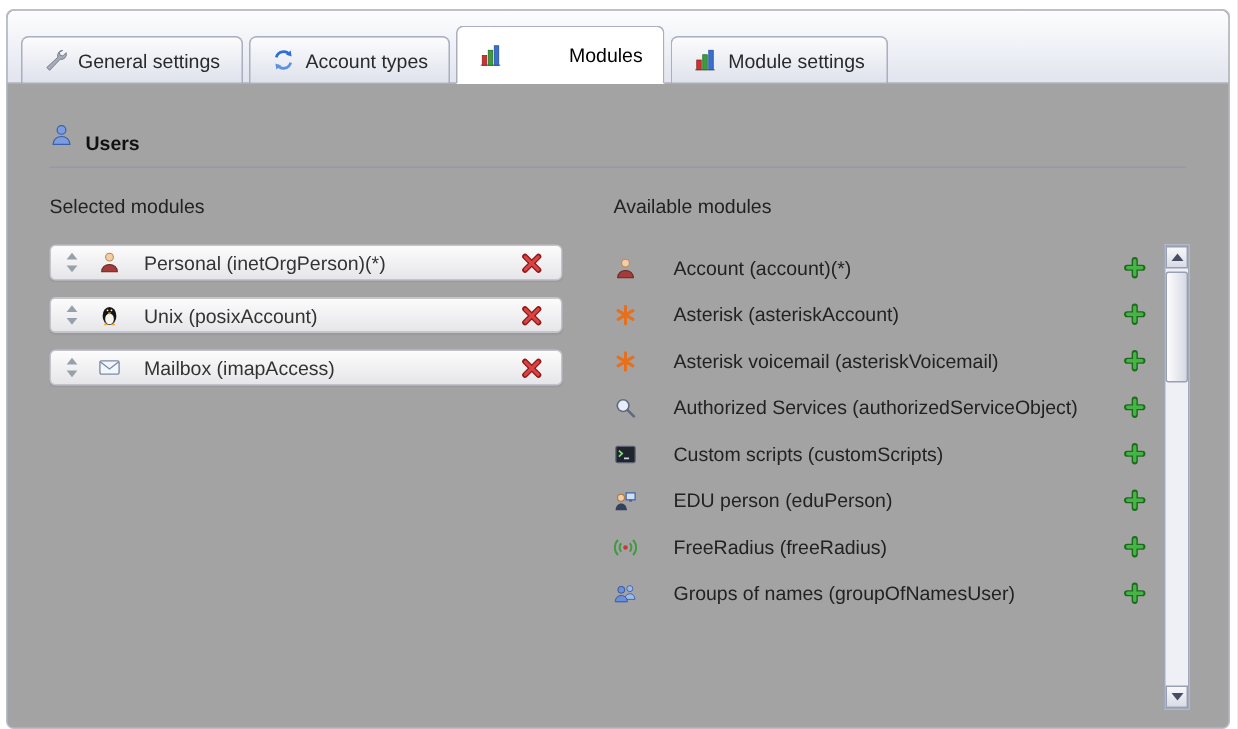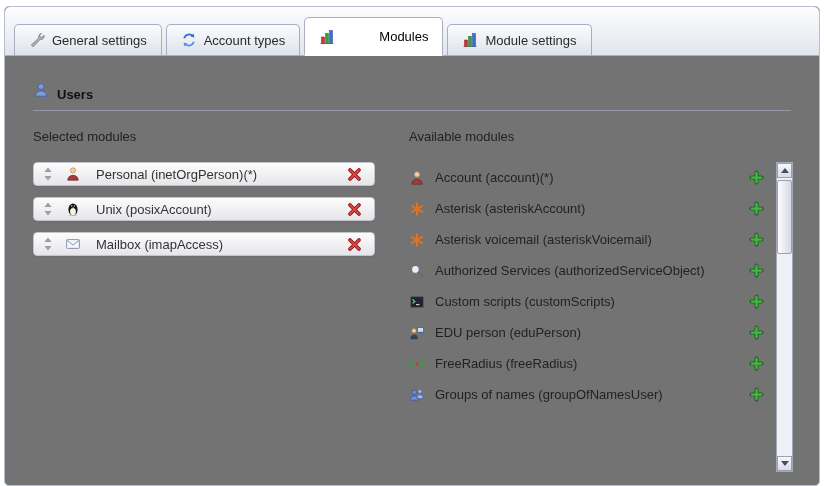--- a/index.html
+++ b/index.html
@@ -2,21 +2,21 @@
 <html><head>
 <meta charset="utf-8">
 <style>
   * { box-sizing: border-box; }
   html,body { margin:0; padding:0; background:#fff; }
   body { width:825px; height:486px; font-family:"Liberation Sans", sans-serif; }
   .screen { position:relative; width:825px; height:486px; background:#fff; overflow:hidden; }
 
   .tabs-widget {
     position:absolute; left:4px; top:6px; width:816px; height:480px;
-    border:1px solid #b9bdcc; border-radius:5px; background:#737373;
+    border:1px solid #b9bdcc; border-radius:5px; background:#a3a3a3;
   }
 
   
   .tab-strip {
     height:49px; display:flex; align-items:flex-end; gap:4px;
     padding:0 0 0 9px;
     background:linear-gradient(#fdfdfe 0%, #eef0f6 55%, #e2e4ee 100%);
     border-bottom:1px solid #aab0c0;
     border-radius:5px 5px 0 0;
   }
@@ -60,21 +60,21 @@
   .drag { display:inline-flex; margin:0 7px 0 9px; cursor:grab; }
   .sel-row .mod-icon { display:inline-flex; width:16px; height:16px; margin-left:5px; }
   .sel-label { flex:1; margin-left:15px; font-size:13px; color:#333; }
   .del { display:inline-flex; margin-right:12px; cursor:pointer; }
 
   
   .avail-wrap { display:flex; align-items:flex-start; }
   .av-list { flex:1; }
   .av-row { height:31px; display:flex; align-items:center; }
   .av-row .mod-icon { display:inline-flex; width:16px; height:16px; }
-  .av-label { flex:1; margin-left:10px; font-size:13px; color:#222; }
+  .av-label { flex:1; margin-left:24px; font-size:13px; color:#222; }
   .add { display:inline-flex; margin-right:10px; cursor:pointer; }
 
   
   .scrollbar {
     width:17px; height:310px; margin-left:2px;
     border:1px solid #a3a9ba; background:#eef0f5;
     display:flex; flex-direction:column;
   }
   .sb-btn {
     height:15px; display:flex; align-items:center; justify-content:center;

